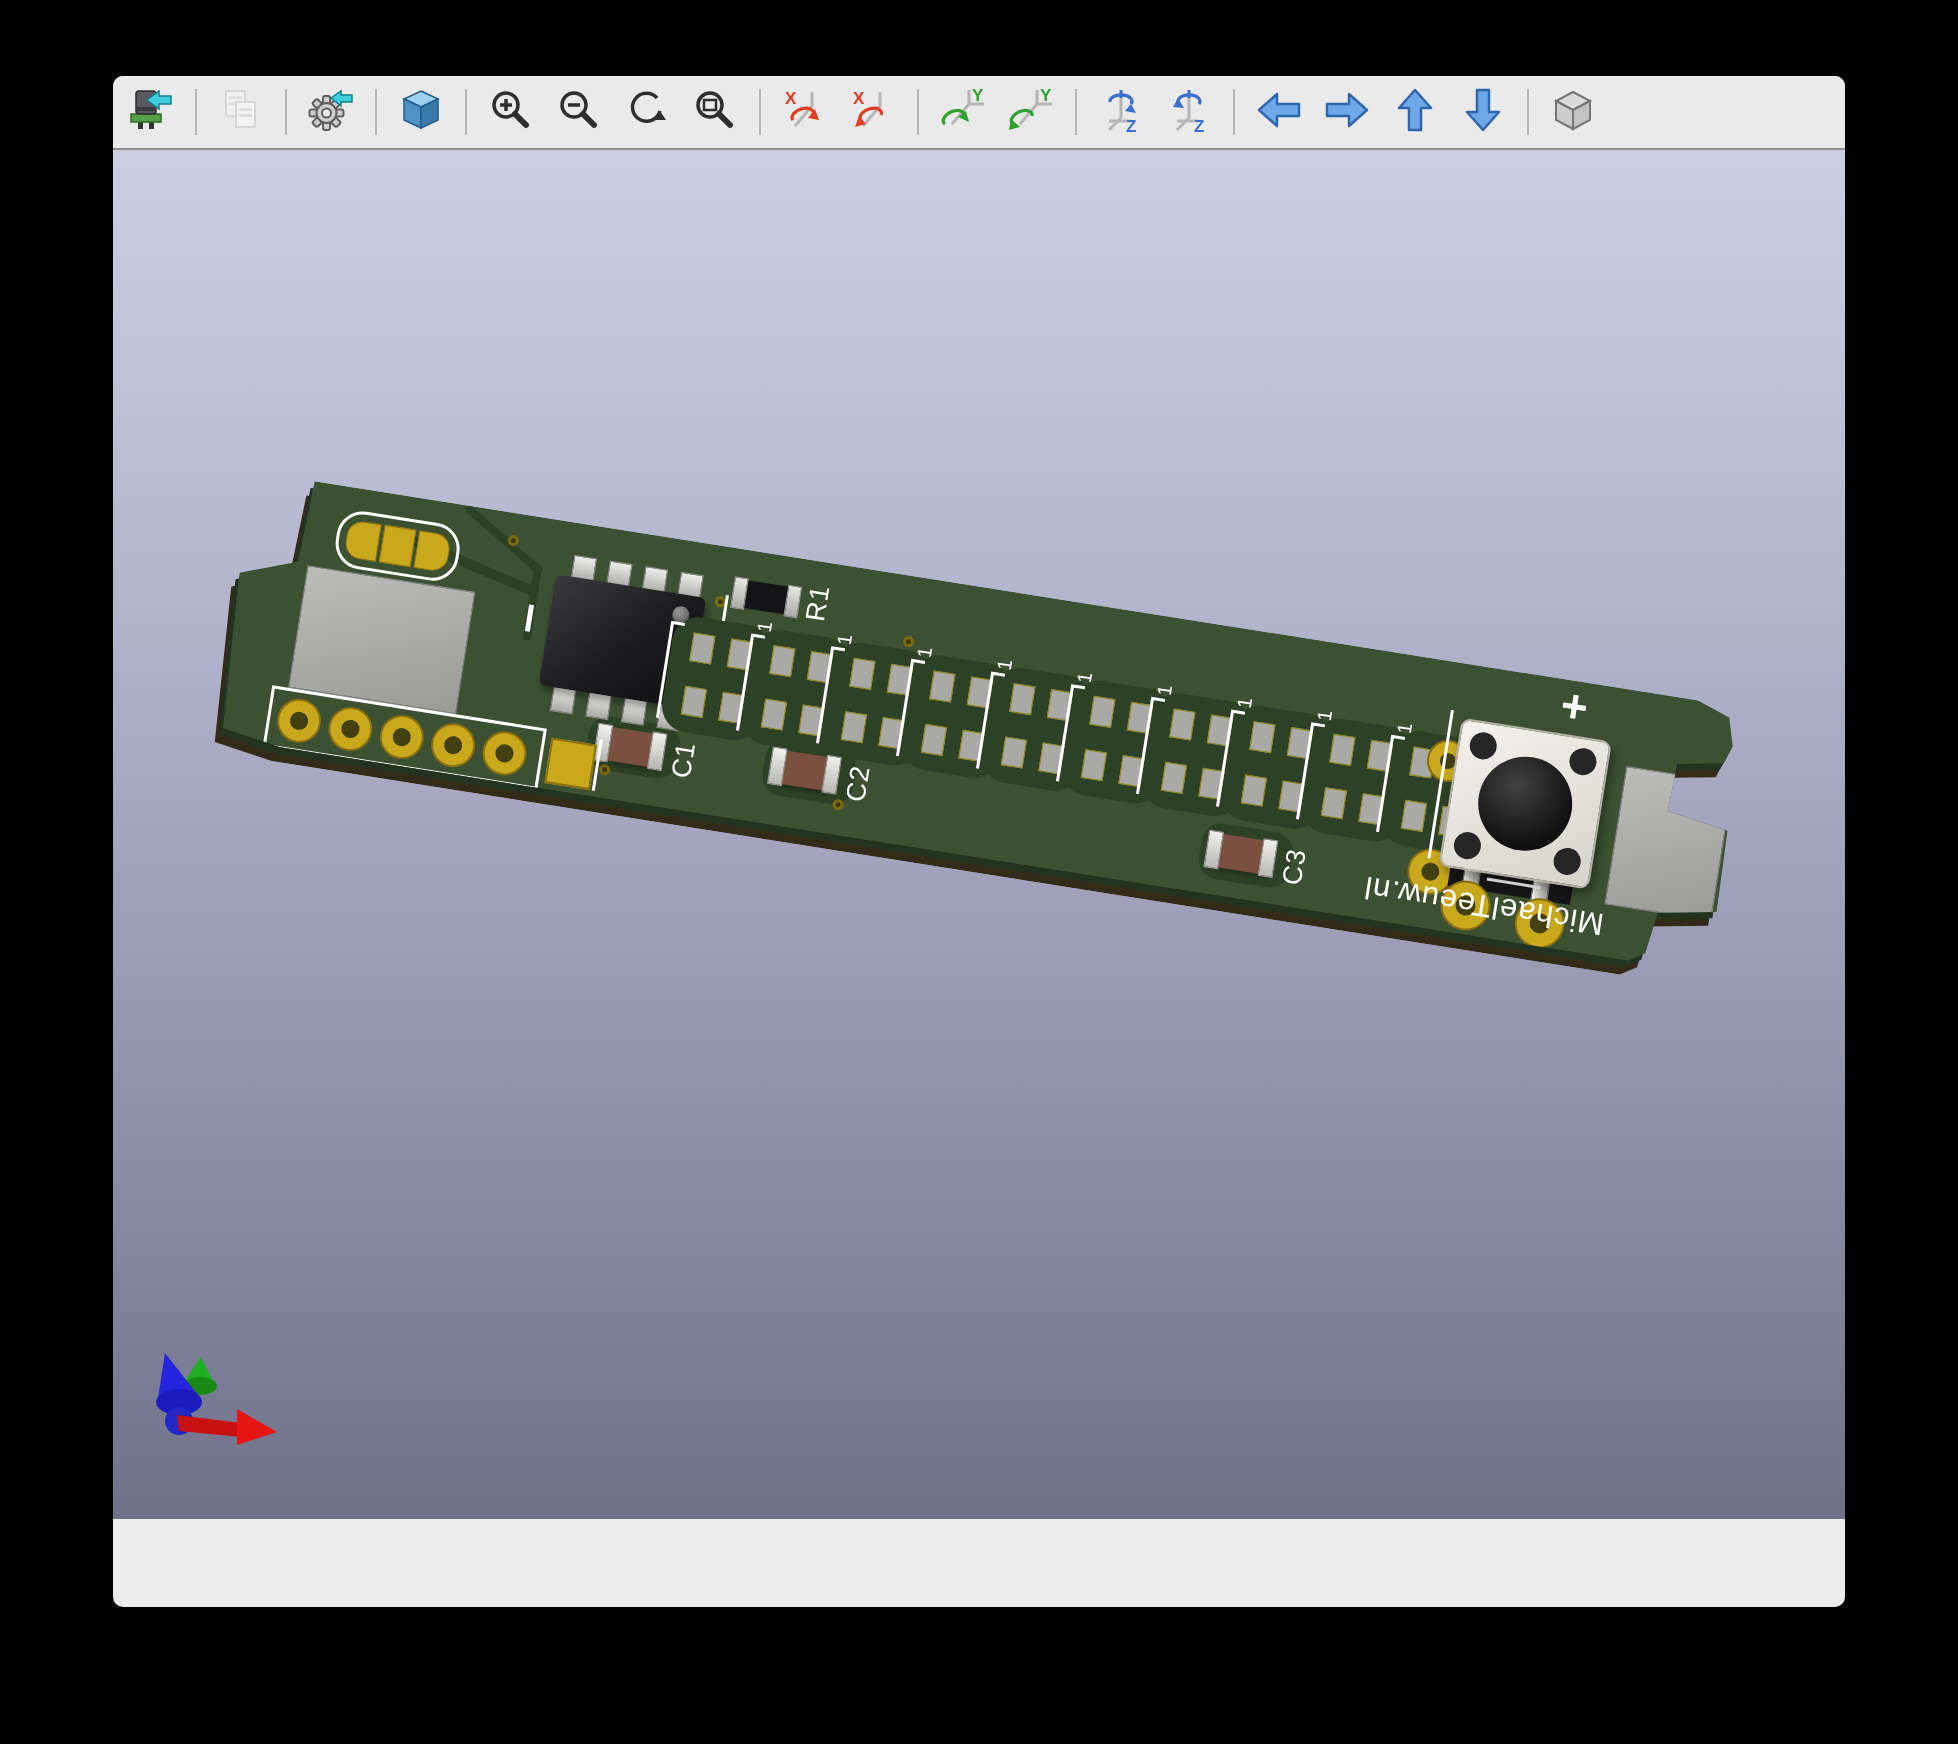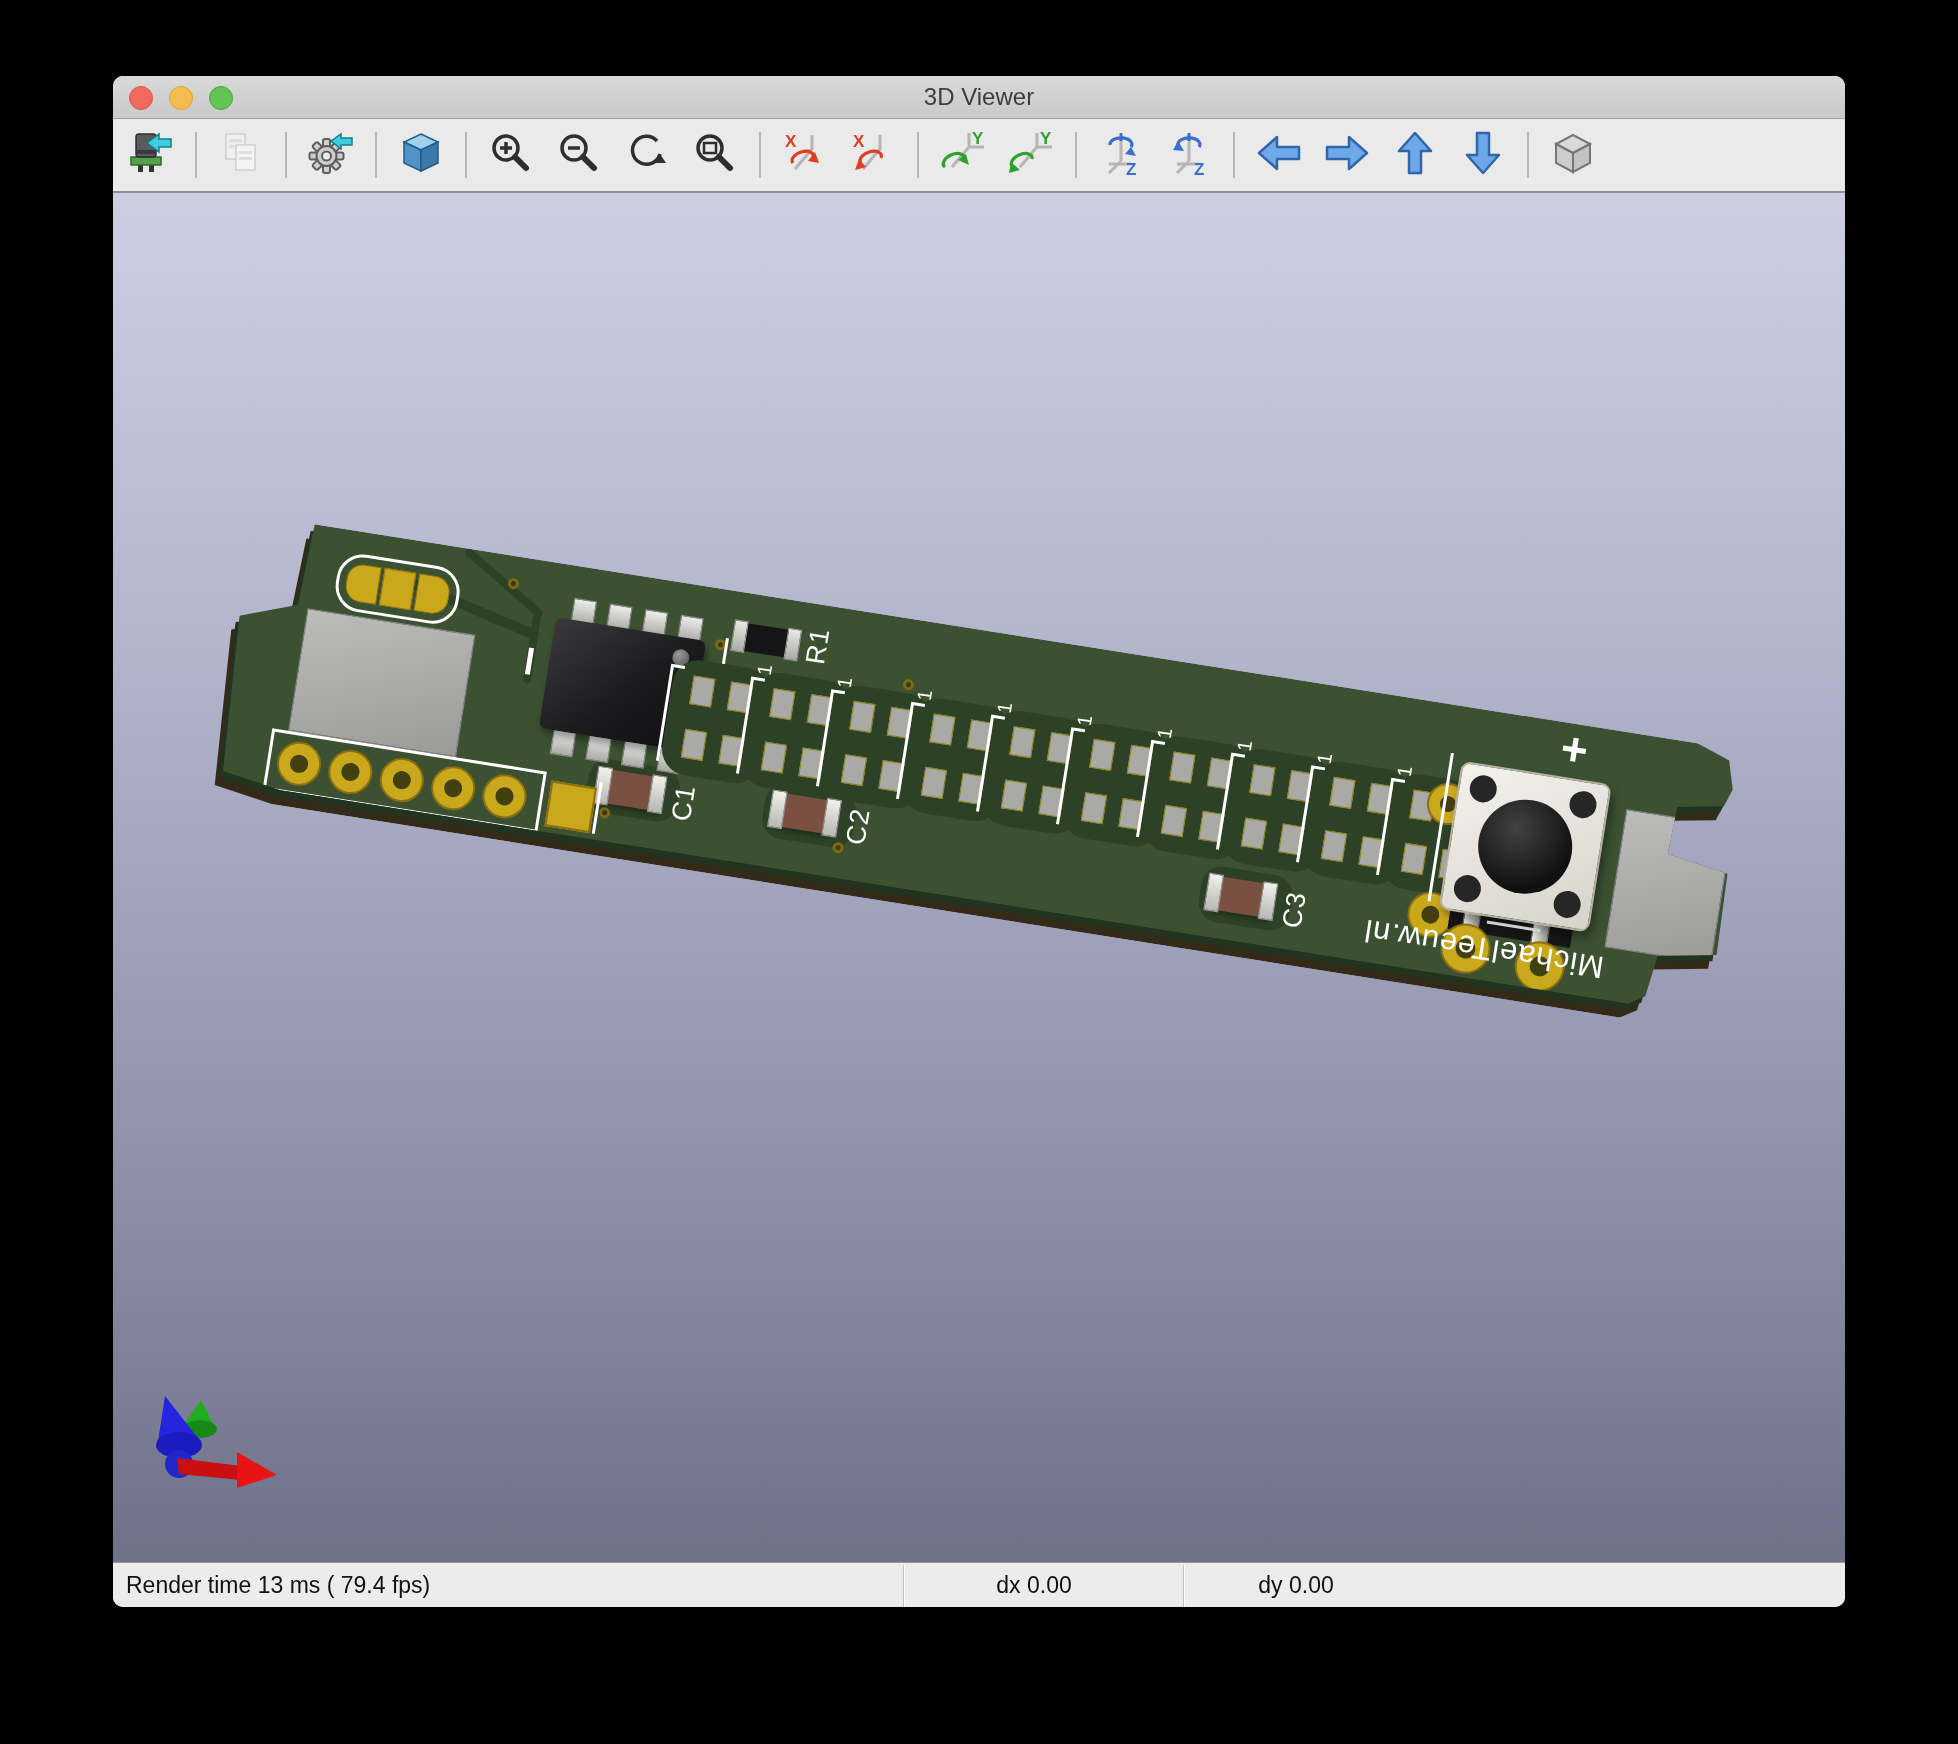--- a/index.html
+++ b/index.html
@@ -130,26 +130,20 @@
   .via{position:absolute;width:11px;height:11px;border-radius:50%;background:#7c6b12;}
   .via::after{content:"";position:absolute;inset:3px;border-radius:50%;background:#3c380e;}
   
   .axis-triad{position:absolute;left:30px;top:1195px;width:170px;height:125px;}
 </style>
 </head>
 <body>
 
 <div class="window">
 
-  <div class="titlebar">
-    <div class="traffic t-red"></div>
-    <div class="traffic t-yellow"></div>
-    <div class="traffic t-green"></div>
-    <div class="title-text">3D Viewer</div>
-  </div>
 
   <div class="toolbar">
 
     <div class="tb-btn">
       <span>
       <svg viewBox="0 0 48 48">
         <rect x="11" y="33" width="5" height="10" fill="#333"></rect>
         <rect x="22" y="33" width="5" height="10" fill="#333"></rect>
         <rect x="4" y="28" width="30" height="8" fill="#55a049" stroke="#2e6b28" stroke-width="1.5"></rect>
         <rect x="9" y="5" width="20" height="23" rx="3" fill="#5a5a5e" stroke="#2b2b2b" stroke-width="1.5"></rect>
@@ -552,21 +546,14 @@
         <ellipse cx="57" cy="41" rx="17" ry="9" fill="#188818"></ellipse>
         <polygon points="22,8 58,54 14,60" fill="#2525e0"></polygon>
         <ellipse cx="36" cy="57" rx="23" ry="13" fill="#1b1bc0"></ellipse>
         <circle cx="36" cy="76" r="14" fill="#2326c8"></circle>
         <polygon points="34,70 98,78 98,92 36,86" fill="#c81010"></polygon>
         <polygon points="94,64 134,87 94,100" fill="#e81414"></polygon>
       </svg>
     </div>
   </div>
 
-  <div class="statusbar">
-    <div class="field f-render">Render time 13 ms ( 79.4 fps)</div>
-    <div class="st-sep st-sep1"></div>
-    <div class="field f-dx">dx 0.00</div>
-    <div class="st-sep st-sep2"></div>
-    <div class="field f-dy">dy 0.00</div>
-  </div>
 
 </div>
 
 </body></html>

